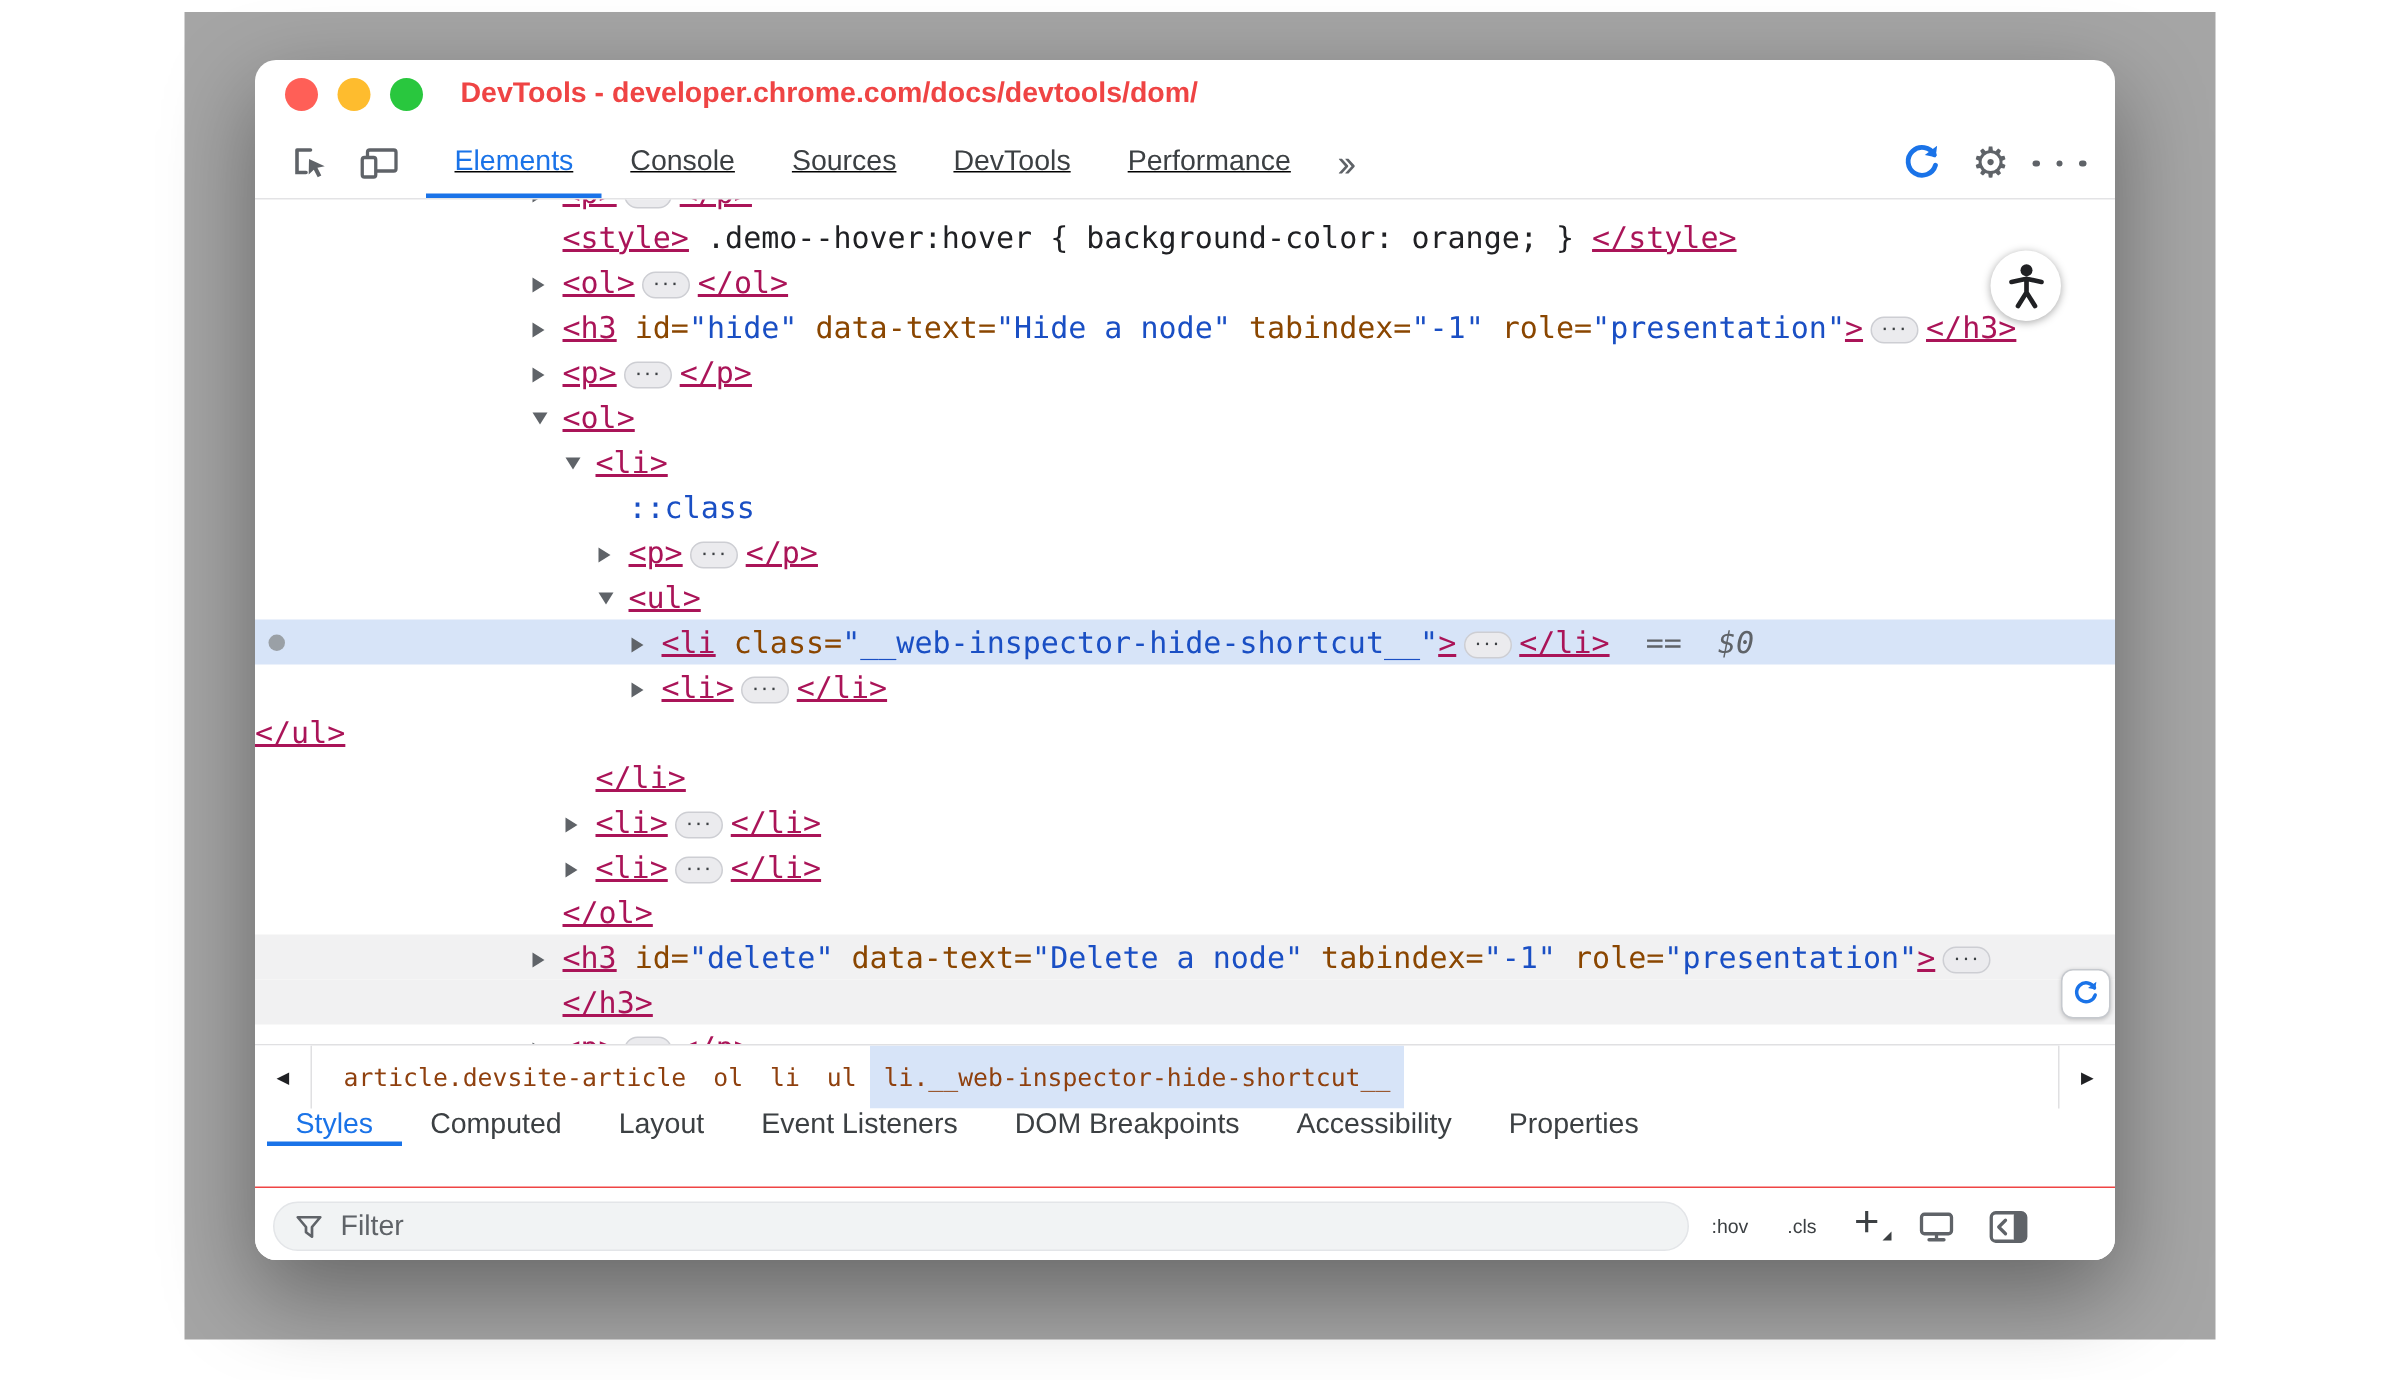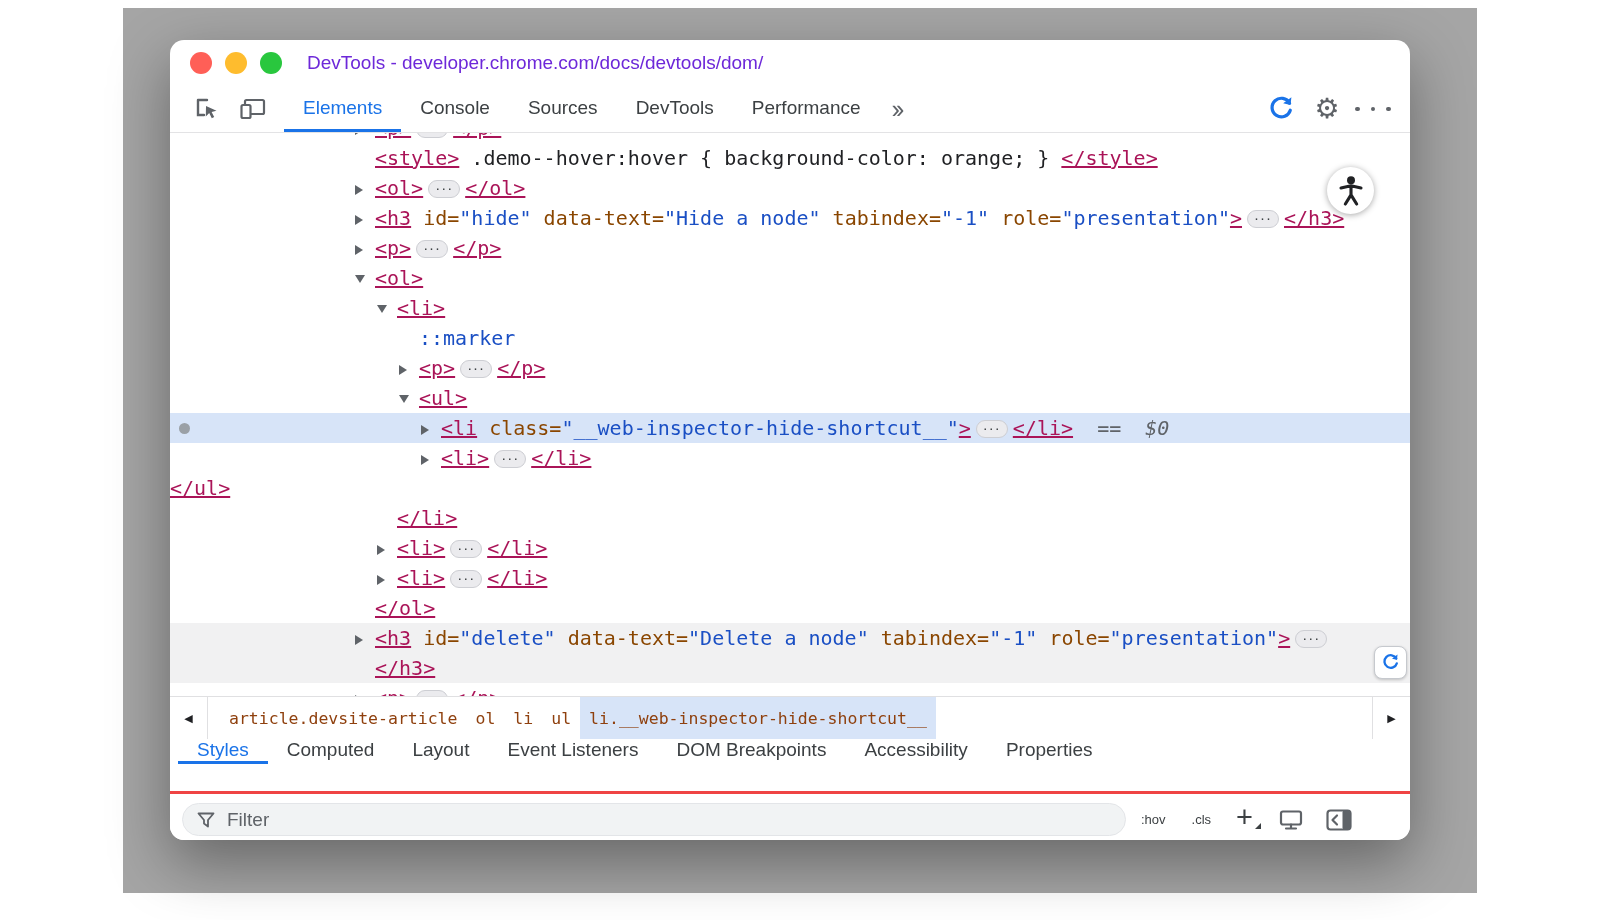--- a/index.html
+++ b/index.html
@@ -5,26 +5,26 @@
   html,body{margin:0;padding:0;}
   body{width:1600px;height:920px;background:#ffffff;font-family:"Liberation Sans",sans-serif;position:relative;overflow:hidden;}
   .backdrop{position:absolute;left:123px;top:8px;width:1354px;height:885px;background:#a5a5a5;}
   .window{position:absolute;left:170px;top:40px;width:1240px;height:800px;background:#ffffff;border-radius:14px;
           box-shadow:0 22px 60px rgba(0,0,0,.38);display:flex;flex-direction:column;overflow:hidden;}
 
   
   .titlebar{height:46px;display:flex;align-items:center;padding:0 20px;flex:0 0 auto;}
   .light{width:22px;height:22px;border-radius:50%;margin-right:13px;display:inline-block;cursor:pointer;}
   .light.red{background:#ff5f57}.light.yellow{background:#febc2e}.light.green{background:#29c73e}
-  .wtitle{font-size:19px;font-weight:400;color:#6d28d9;margin-left:12px;white-space:nowrap;}
+  .wtitle{font-size:19px;font-weight:700;color:#ef4444;margin-left:12px;white-space:nowrap;}
 
   
   .toolbar{height:46px;display:flex;align-items:stretch;border-bottom:1px solid #e3e3e5;padding:0 14px;flex:0 0 auto;}
   .tbtn{background:none;border:none;display:flex;align-items:center;justify-content:center;width:46px;padding:0;cursor:pointer;color:#5f6368;}
-  .main-tabs{display:flex;margin-left:8px;}
+  .main-tabs{display:flex;margin-left:8px;text-decoration:underline;}
   .main-tab{display:flex;align-items:center;padding:0 19px;font-size:19px;color:#3c4043;border-bottom:3px solid transparent;cursor:pointer;white-space:nowrap;}
   .main-tab.active{color:var(--c-accent);border-bottom-color:var(--c-accent);font-weight:500;}
   .overflow{display:flex;align-items:center;font-size:25px;color:#5f6368;padding:0 12px;letter-spacing:-4px;cursor:pointer;}
   .tb-spacer{flex:1;}
   .gearbtn{font-size:28px;line-height:1;}
   .kebab i{display:block;width:4.5px;height:4.5px;border-radius:50%;background:#5f6368;margin:2.5px auto;}
 
   
   .tree{position:relative;height:563px;overflow:hidden;flex:0 0 auto;
         font-family:"DejaVu Sans Mono","Liberation Mono",monospace;font-size:20px;color:var(--c-plain);}
@@ -56,21 +56,21 @@
   .crumbs{display:flex;align-items:stretch;padding-left:12px;overflow:hidden;flex:1;}
   .crumb{display:flex;align-items:center;padding:0 9px;color:var(--c-crumb);cursor:pointer;white-space:pre;}
   .crumb.selected{background:var(--c-selected_bg);}
 
   
   .panel-tabs{height:52px;display:flex;align-items:flex-start;border-top:0;padding-left:8px;flex:0 0 auto;}
   .panel-tab{display:flex;align-items:center;padding:0 19px;font-size:19px;color:#3c4043;border-bottom:3px solid transparent;cursor:pointer;white-space:nowrap;}
   .panel-tab.active{color:var(--c-accent);border-bottom-color:var(--c-accent);font-weight:500;}
 
   
-  .filterbar{height:51px;border-top:3px solid #ef4444;display:flex;align-items:center;padding:0 12px;gap:4px;flex:0 0 auto;background:#fff;}
+  .filterbar{height:51px;border-top:1px solid #ef4444;display:flex;align-items:center;padding:0 12px;gap:4px;flex:0 0 auto;background:#fff;}
   .filter-pill{width:944px;height:33px;background:#f1f3f4;border:1px solid #e3e5e8;border-radius:17px;
                display:flex;align-items:center;padding:0 14px;gap:10px;box-sizing:border-box;}
   .filter-pill input{border:none;background:transparent;outline:none;font-size:19px;color:#202124;flex:1;
                      font-family:"Liberation Sans",sans-serif;}
   .filter-pill input::placeholder{color:#5f6368;}
   .txtbtn{background:none;border:none;font-size:13px;color:#3c4043;padding:6px 11px;cursor:pointer;font-family:"Liberation Sans",sans-serif;white-space:nowrap;}
   .plusbtn{position:relative;background:none;border:none;font-size:29px;color:#3c4043;padding:0 12px 4px 10px;cursor:pointer;line-height:1;}
   .plusbtn::after{content:"";position:absolute;right:4px;bottom:7px;border-left:6px solid transparent;border-bottom:6px solid #3c4043;}
   .iconbtn{background:none;border:none;width:44px;height:40px;display:flex;align-items:center;justify-content:center;cursor:pointer;padding:0;color:#5f6368;}
 
@@ -134,21 +134,21 @@
   </div>
 
   <div class="tree">
       <div class="row clip-top" style="padding-left: 205px;"><span class="arr col"></span><span class="tok-tag">&lt;p&gt;</span><span class="pill">···</span><span class="tok-tag">&lt;/p&gt;</span></div>
       <div class="row" style="padding-left: 205px;"><span class="tok-tag">&lt;style&gt;</span><span class="tok-plain"> .demo--hover:hover { background-color: orange; } </span><span class="tok-tag">&lt;/style&gt;</span></div>
       <div class="row" style="padding-left: 205px;"><span class="arr col"></span><span class="tok-tag">&lt;ol&gt;</span><span class="pill">···</span><span class="tok-tag">&lt;/ol&gt;</span></div>
       <div class="row" style="padding-left: 205px;"><span class="arr col"></span><span class="tok-tag">&lt;h3</span><span class="tok-attr"> id=</span><span class="tok-val">"hide"</span><span class="tok-attr"> data-text=</span><span class="tok-val">"Hide a node"</span><span class="tok-attr"> tabindex=</span><span class="tok-val">"-1"</span><span class="tok-attr"> role=</span><span class="tok-val">"presentation"</span><span class="tok-tag">&gt;</span><span class="pill">···</span><span class="tok-tag">&lt;/h3&gt;</span></div>
       <div class="row" style="padding-left: 205px;"><span class="arr col"></span><span class="tok-tag">&lt;p&gt;</span><span class="pill">···</span><span class="tok-tag">&lt;/p&gt;</span></div>
       <div class="row" style="padding-left: 205px;"><span class="arr exp"></span><span class="tok-tag">&lt;ol&gt;</span></div>
       <div class="row" style="padding-left: 227px;"><span class="arr exp"></span><span class="tok-tag">&lt;li&gt;</span></div>
-      <div class="row" style="padding-left: 249px;"><span class="tok-pseudo">::marker</span></div>
+      <div class="row" style="padding-left: 249px;"><span class="tok-pseudo">::class</span></div>
       <div class="row" style="padding-left: 249px;"><span class="arr col"></span><span class="tok-tag">&lt;p&gt;</span><span class="pill">···</span><span class="tok-tag">&lt;/p&gt;</span></div>
       <div class="row" style="padding-left: 249px;"><span class="arr exp"></span><span class="tok-tag">&lt;ul&gt;</span></div>
       <div class="row selected" style="padding-left: 271px;"><span class="dot"></span><span class="arr col"></span><span class="tok-tag">&lt;li</span><span class="tok-attr"> class=</span><span class="tok-val">"__web-inspector-hide-shortcut__"</span><span class="tok-tag">&gt;</span><span class="pill">···</span><span class="tok-tag">&lt;/li&gt;</span><span class="tok-eq">  ==  </span><span class="tok-dollar">$0</span></div>
       <div class="row" style="padding-left: 271px;"><span class="arr col"></span><span class="tok-tag">&lt;li&gt;</span><span class="pill">···</span><span class="tok-tag">&lt;/li&gt;</span></div>
       <div class="row" style=""><span class="tok-tag">&lt;/ul&gt;</span></div>
       <div class="row" style="padding-left: 227px;"><span class="tok-tag">&lt;/li&gt;</span></div>
       <div class="row" style="padding-left: 227px;"><span class="arr col"></span><span class="tok-tag">&lt;li&gt;</span><span class="pill">···</span><span class="tok-tag">&lt;/li&gt;</span></div>
       <div class="row" style="padding-left: 227px;"><span class="arr col"></span><span class="tok-tag">&lt;li&gt;</span><span class="pill">···</span><span class="tok-tag">&lt;/li&gt;</span></div>
       <div class="row" style="padding-left: 205px;"><span class="tok-tag">&lt;/ol&gt;</span></div>
       <div class="row hover" style="padding-left: 205px;"><span class="arr col"></span><span class="tok-tag">&lt;h3</span><span class="tok-attr"> id=</span><span class="tok-val">"delete"</span><span class="tok-attr"> data-text=</span><span class="tok-val">"Delete a node"</span><span class="tok-attr"> tabindex=</span><span class="tok-val">"-1"</span><span class="tok-attr"> role=</span><span class="tok-val">"presentation"</span><span class="tok-tag">&gt;</span><span class="pill">···</span></div>

